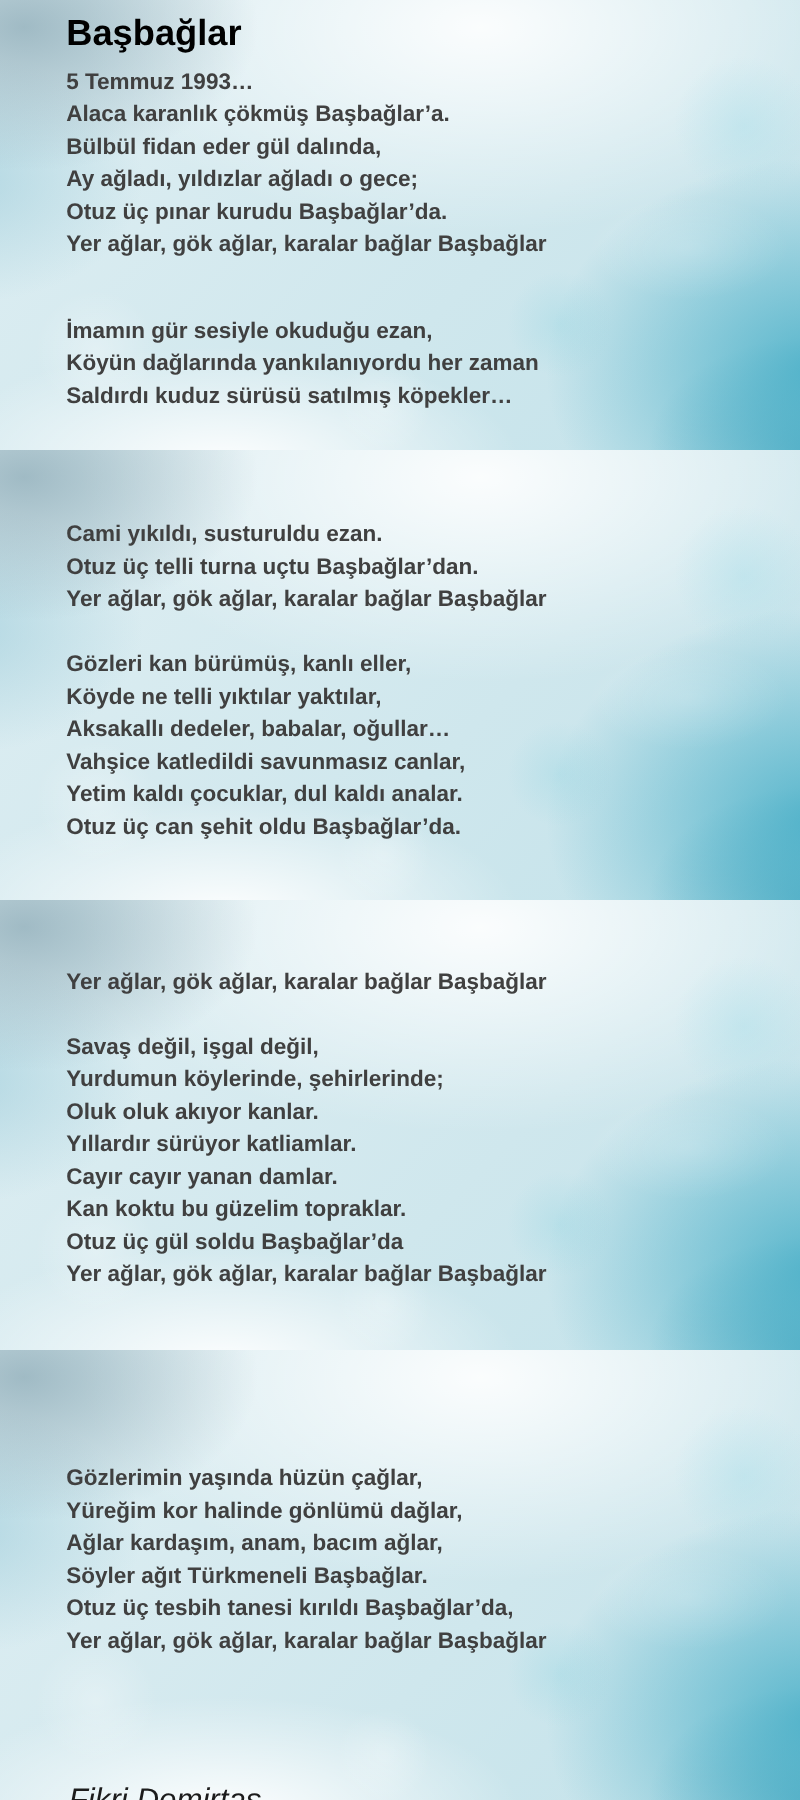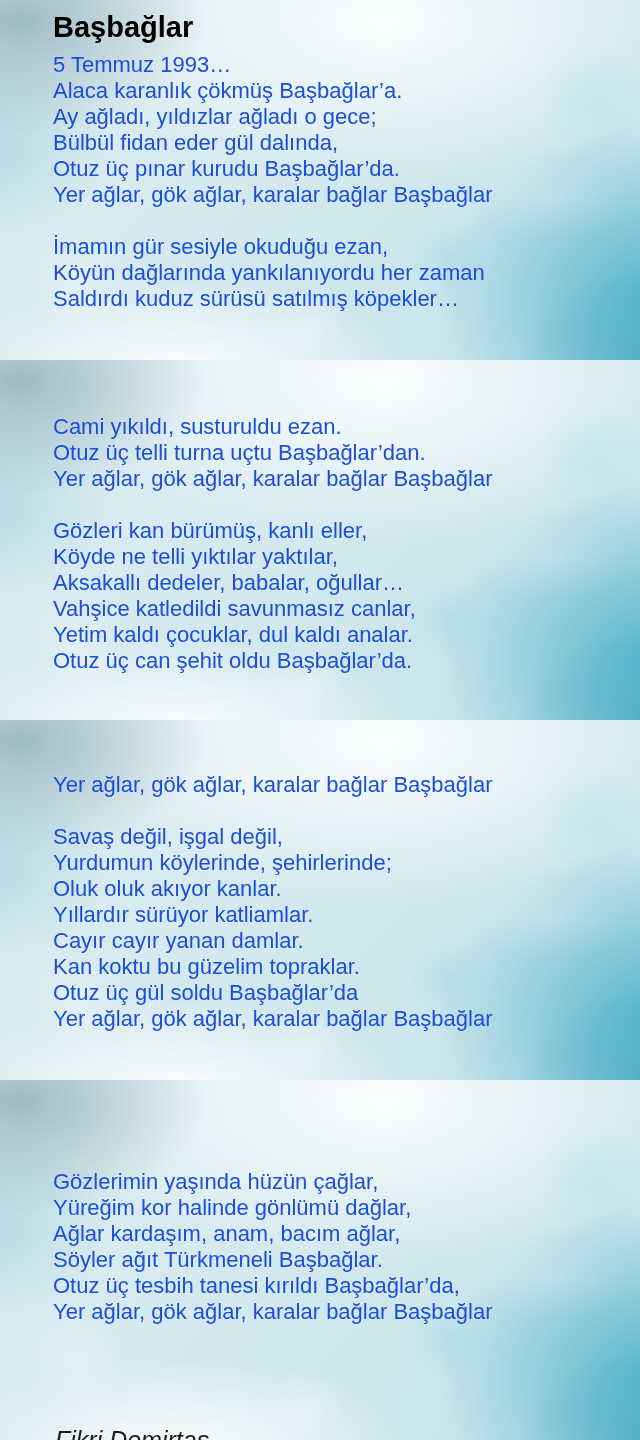--- a/index.html
+++ b/index.html
@@ -54,28 +54,28 @@
     margin: 0;
     font-size: 29px;
     line-height: 36px;
     font-weight: 700;
     color: #000000;
     white-space: nowrap;
   }
   .stanza {
     position: absolute;
     left: 53px;
-    font-size: 22px;
+    font-size: 18px;
     line-height: 26px;
-    font-weight: 400;
-    color: #1d4ed8;
+    font-weight: 700;
+    color: #404040;
     white-space: nowrap;
   }
   .s1 { top: 52px; }
-  .s2 { top: 234px; }
+  .s2 { top: 251px; }
   .s3 { top: 414px; }
   .s4 { top: 518px; }
   .s5 { top: 772px; }
   .s6 { top: 824px; }
   .s7 { top: 1157px; margin-top: 12px; }
   .author {
     position: absolute;
     left: 55px;
     top: 1425px;
     font-size: 25px;
@@ -96,22 +96,22 @@
   <div class="tile t3"></div>
   <div class="tile t4"></div>
 
   <div class="content">
 
     <h1 class="title">Başbağlar</h1>
 
     <div class="stanza s1">
       <div>5 Temmuz 1993…</div>
       <div>Alaca karanlık çökmüş Başbağlar’a.</div>
+      <div>Bülbül fidan eder gül dalında,</div>
       <div>Ay ağladı, yıldızlar ağladı o gece;</div>
-      <div>Bülbül fidan eder gül dalında,</div>
       <div>Otuz üç pınar kurudu Başbağlar’da.</div>
       <div>Yer ağlar, gök ağlar, karalar bağlar Başbağlar</div>
     </div>
 
     <div class="stanza s2">
       <div>İmamın gür sesiyle okuduğu ezan,</div>
       <div>Köyün dağlarında yankılanıyordu her zaman</div>
       <div>Saldırdı kuduz sürüsü satılmış köpekler…</div>
     </div>
 

